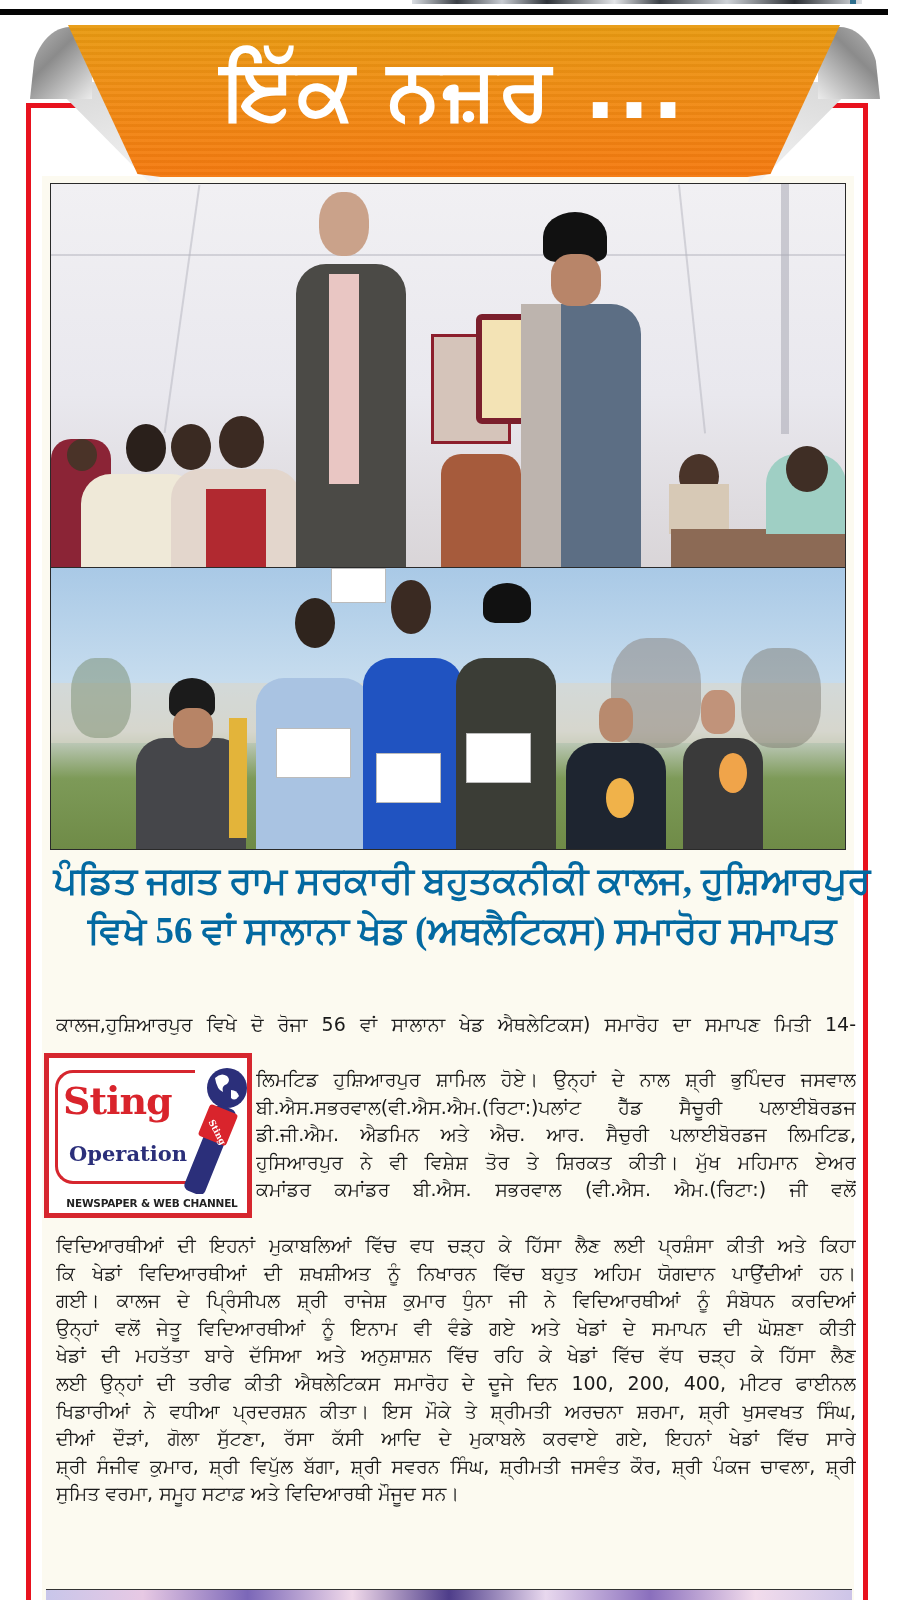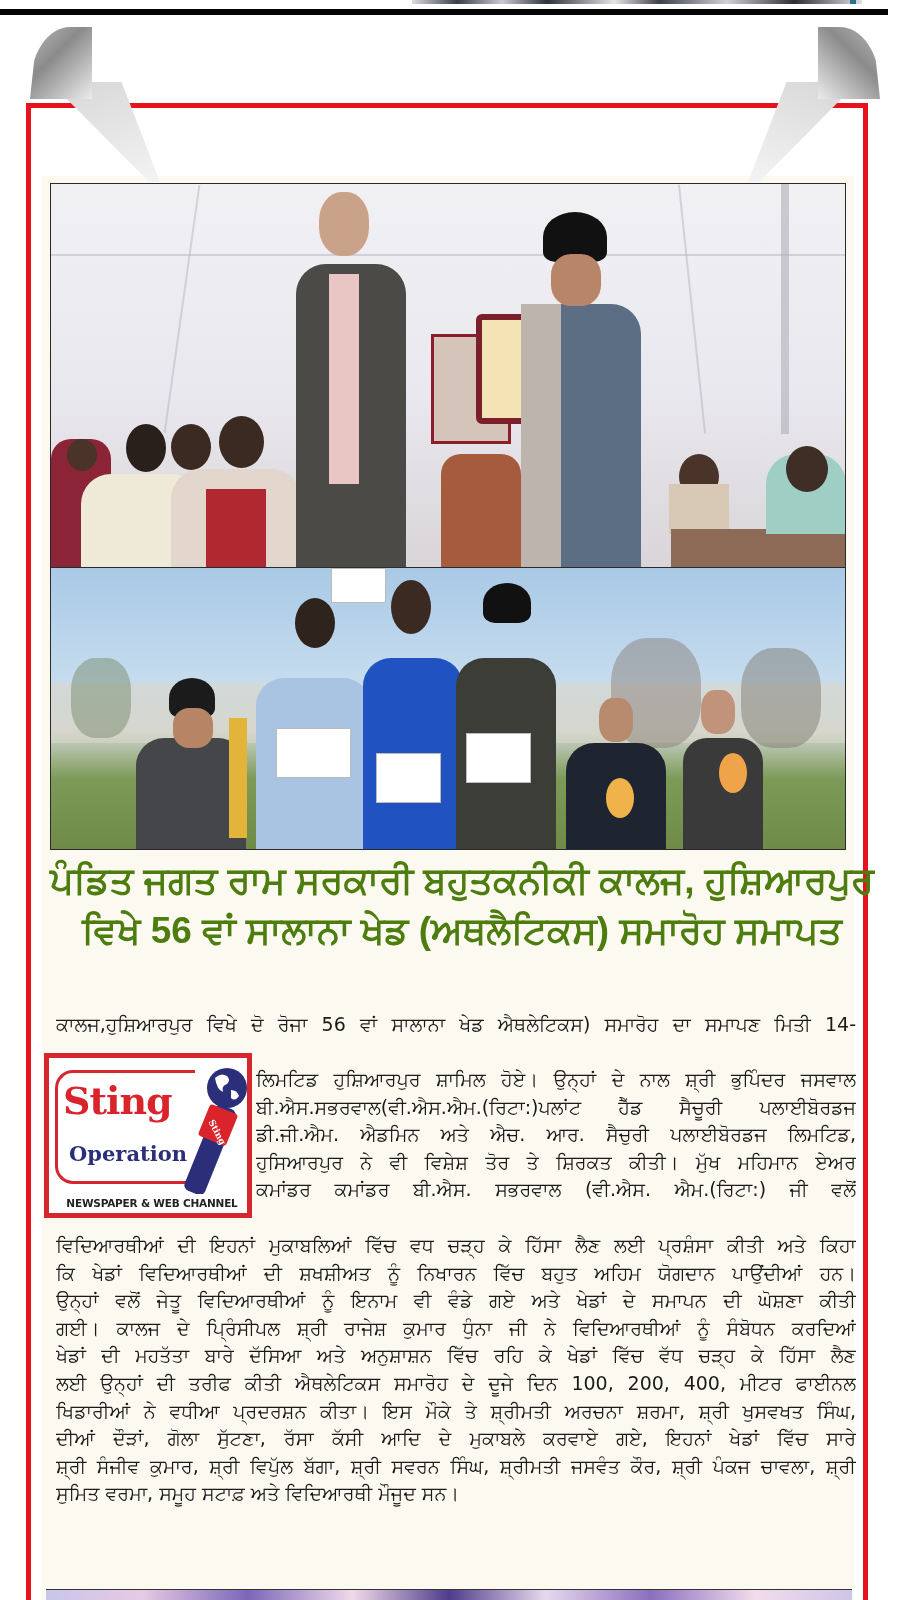--- a/index.html
+++ b/index.html
@@ -45,21 +45,21 @@
     .photo { position: absolute; border: 1.5px solid #2a2a2a; overflow: hidden; }
     .photo-1 { left: 50px; top: 183px; width: 796px; height: 385px;
       background: linear-gradient(180deg,#f1f0f3 0%,#e9e8ee 55%,#d9d5d8 100%); }
     .photo-2 { left: 50px; top: 567px; width: 796px; height: 283px;
       background: linear-gradient(180deg,#a9c9e6 0%,#c6dcee 40%,#cfd6d4 58%,#7d9a58 75%,#6f8b47 100%); }
     .ph { position: absolute; }
     .tent-line { position: absolute; background: rgba(180,180,190,0.5); }
 
     
     .headline { position: absolute; left: 42px; top: 856px; width: 840px; text-align: center;
-      font-family: Liberation Sans, sans-serif; font-weight: bold; color: #4d7c0f; font-size: 37px; line-height: 50px; }
+      font-family: Liberation Serif, serif; font-weight: bold; color: #0369a1; font-size: 37px; line-height: 50px; }
 
     
     .body-text { position: absolute; font-family: "DejaVu Sans", sans-serif; color: #1a1a1a;
       font-size: 19px; line-height: 27.6px; text-align: justify; text-align-last: justify; }
     .bt-full { left: 56px; width: 800px; }
     .bt-indent { left: 256px; width: 600px; }
     .bt-line { display: block; white-space: nowrap; overflow: hidden; }
     .bt-last { text-align-last: left; }
 
     
@@ -91,20 +91,24 @@
 
 <div class="red-frame"></div>
 
 <div class="panel"></div>
 
 <div class="banner-wrap">
   <div class="shadow-left"></div>
   <div class="shadow-right"></div>
   <div class="curl-left"></div>
   <div class="curl-right"></div>
+  <div class="banner">
+    <div class="banner-stripes"></div>
+    <div class="banner-title">ਇੱਕ ਨਜ਼ਰ ...</div>
+  </div>
 </div>
 
 <div class="photo photo-1">
   <div class="tent-line" style="left:0;top:70px;width:796px;height:2px;"></div>
   <div class="tent-line" style="left:130px;top:0;width:2px;height:250px;transform:rotate(8deg);"></div>
   <div class="tent-line" style="left:640px;top:0;width:2px;height:250px;transform:rotate(-6deg);"></div>
   <div class="tent-line" style="left:730px;top:0;width:8px;height:250px;background:rgba(170,170,180,0.55);"></div>
   <div class="ph" style="left:0;top:255px;width:60px;height:130px;background:#8b2436;border-radius:20px 20px 0 0;"></div>
   <div class="ph" style="left:16px;top:255px;width:30px;height:32px;background:#4a3328;border-radius:50%;"></div>
   <div class="ph" style="left:30px;top:290px;width:120px;height:95px;background:#efe9d8;border-radius:30px 30px 0 0;"></div>
@@ -185,22 +189,22 @@
   <span class="bt-line">ਲਿਮਟਿਡ ਹੁਸ਼ਿਆਰਪੁਰ ਸ਼ਾਮਿਲ ਹੋਏ। ਉਨ੍ਹਾਂ ਦੇ ਨਾਲ ਸ਼੍ਰੀ ਭੁਪਿੰਦਰ ਜਸਵਾਲ</span>
   <span class="bt-line">ਬੀ.ਐਸ.ਸਭਰਵਾਲ(ਵੀ.ਐਸ.ਐਮ.(ਰਿਟਾ:)ਪਲਾਂਟ ਹੈੱਡ ਸੈਚੂਰੀ ਪਲਾਈਬੋਰਡਜ</span>
   <span class="bt-line">ਡੀ.ਜੀ.ਐਮ. ਐਡਮਿਨ ਅਤੇ ਐਚ. ਆਰ. ਸੈਚੁਰੀ ਪਲਾਈਬੋਰਡਜ ਲਿਮਟਿਡ,</span>
   <span class="bt-line">ਹੁਸਿਆਰਪੁਰ ਨੇ ਵੀ ਵਿਸ਼ੇਸ਼ ਤੋਰ ਤੇ ਸ਼ਿਰਕਤ ਕੀਤੀ। ਮੁੱਖ ਮਹਿਮਾਨ ਏਅਰ</span>
   <span class="bt-line">ਕਮਾਂਡਰ ਕਮਾਂਡਰ ਬੀ.ਐਸ. ਸਭਰਵਾਲ (ਵੀ.ਐਸ. ਐਮ.(ਰਿਟਾ:) ਜੀ ਵਲੋਂ</span>
 </div>
 
 <div class="body-text bt-full" style="top:1232px;">
   <span class="bt-line">ਵਿਦਿਆਰਥੀਆਂ ਦੀ ਇਹਨਾਂ ਮੁਕਾਬਲਿਆਂ ਵਿੱਚ ਵਧ ਚੜ੍ਹ ਕੇ ਹਿੱਸਾ ਲੈਣ ਲਈ ਪ੍ਰਸ਼ੰਸਾ ਕੀਤੀ ਅਤੇ ਕਿਹਾ</span>
   <span class="bt-line">ਕਿ ਖੇਡਾਂ ਵਿਦਿਆਰਥੀਆਂ ਦੀ ਸ਼ਖਸ਼ੀਅਤ ਨੂੰ ਨਿਖਾਰਨ ਵਿੱਚ ਬਹੁਤ ਅਹਿਮ ਯੋਗਦਾਨ ਪਾਉਂਦੀਆਂ ਹਨ।</span>
+  <span class="bt-line">ਗਈ। ਕਾਲਜ ਦੇ ਪ੍ਰਿੰਸੀਪਲ ਸ਼੍ਰੀ ਰਾਜੇਸ਼ ਕੁਮਾਰ ਧੁੰਨਾ ਜੀ ਨੇ ਵਿਦਿਆਰਥੀਆਂ ਨੂੰ ਸੰਬੋਧਨ ਕਰਦਿਆਂ</span>
   <span class="bt-line">ਉਨ੍ਹਾਂ ਵਲੋਂ ਜੇਤੂ ਵਿਦਿਆਰਥੀਆਂ ਨੂੰ ਇਨਾਮ ਵੀ ਵੰਡੇ ਗਏ ਅਤੇ ਖੇਡਾਂ ਦੇ ਸਮਾਪਨ ਦੀ ਘੋਸ਼ਣਾ ਕੀਤੀ</span>
-  <span class="bt-line">ਗਈ। ਕਾਲਜ ਦੇ ਪ੍ਰਿੰਸੀਪਲ ਸ਼੍ਰੀ ਰਾਜੇਸ਼ ਕੁਮਾਰ ਧੁੰਨਾ ਜੀ ਨੇ ਵਿਦਿਆਰਥੀਆਂ ਨੂੰ ਸੰਬੋਧਨ ਕਰਦਿਆਂ</span>
   <span class="bt-line">ਖੇਡਾਂ ਦੀ ਮਹਤੱਤਾ ਬਾਰੇ ਦੱਸਿਆ ਅਤੇ ਅਨੁਸ਼ਾਸ਼ਨ ਵਿੱਚ ਰਹਿ ਕੇ ਖੇਡਾਂ ਵਿੱਚ ਵੱਧ ਚੜ੍ਹ ਕੇ ਹਿੱਸਾ ਲੈਣ</span>
   <span class="bt-line">ਲਈ ਉਨ੍ਹਾਂ ਦੀ ਤਰੀਫ ਕੀਤੀ ਐਥਲੇਟਿਕਸ ਸਮਾਰੋਹ ਦੇ ਦੂਜੇ ਦਿਨ 100, 200, 400, ਮੀਟਰ ਫਾਈਨਲ</span>
   <span class="bt-line">ਖਿਡਾਰੀਆਂ ਨੇ ਵਧੀਆ ਪ੍ਰਦਰਸ਼ਨ ਕੀਤਾ। ਇਸ ਮੌਕੇ ਤੇ ਸ਼੍ਰੀਮਤੀ ਅਰਚਨਾ ਸ਼ਰਮਾ, ਸ਼੍ਰੀ ਖੁਸਵਖਤ ਸਿੰਘ,</span>
   <span class="bt-line">ਦੀਆਂ ਦੌੜਾਂ, ਗੋਲਾ ਸੁੱਟਣਾ, ਰੱਸਾ ਕੱਸੀ ਆਦਿ ਦੇ ਮੁਕਾਬਲੇ ਕਰਵਾਏ ਗਏ, ਇਹਨਾਂ ਖੇਡਾਂ ਵਿੱਚ ਸਾਰੇ</span>
   <span class="bt-line">ਸ਼੍ਰੀ ਸੰਜੀਵ ਕੁਮਾਰ, ਸ਼੍ਰੀ ਵਿਪੁੱਲ ਬੱਗਾ, ਸ਼੍ਰੀ ਸਵਰਨ ਸਿੰਘ, ਸ਼੍ਰੀਮਤੀ ਜਸਵੰਤ ਕੌਰ, ਸ਼੍ਰੀ ਪੰਕਜ ਚਾਵਲਾ, ਸ਼੍ਰੀ</span>
   <span class="bt-line bt-last">ਸੁਮਿਤ ਵਰਮਾ, ਸਮੂਹ ਸਟਾਫ਼ ਅਤੇ ਵਿਦਿਆਰਥੀ ਮੌਜੂਦ ਸਨ।</span>
 </div>
 
 <div class="bottom-photo"></div>
 

